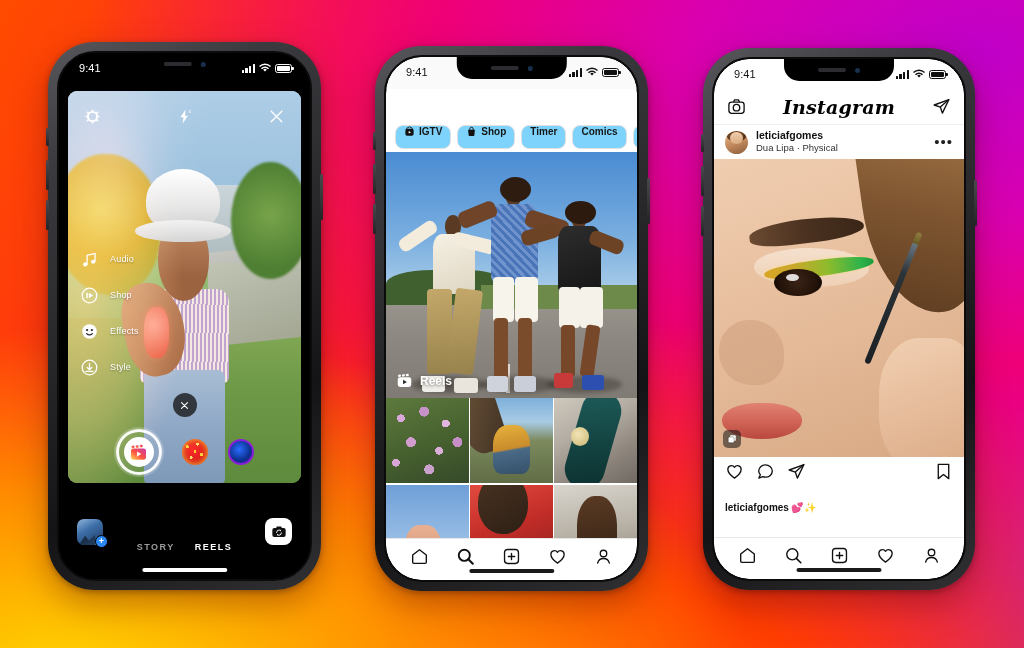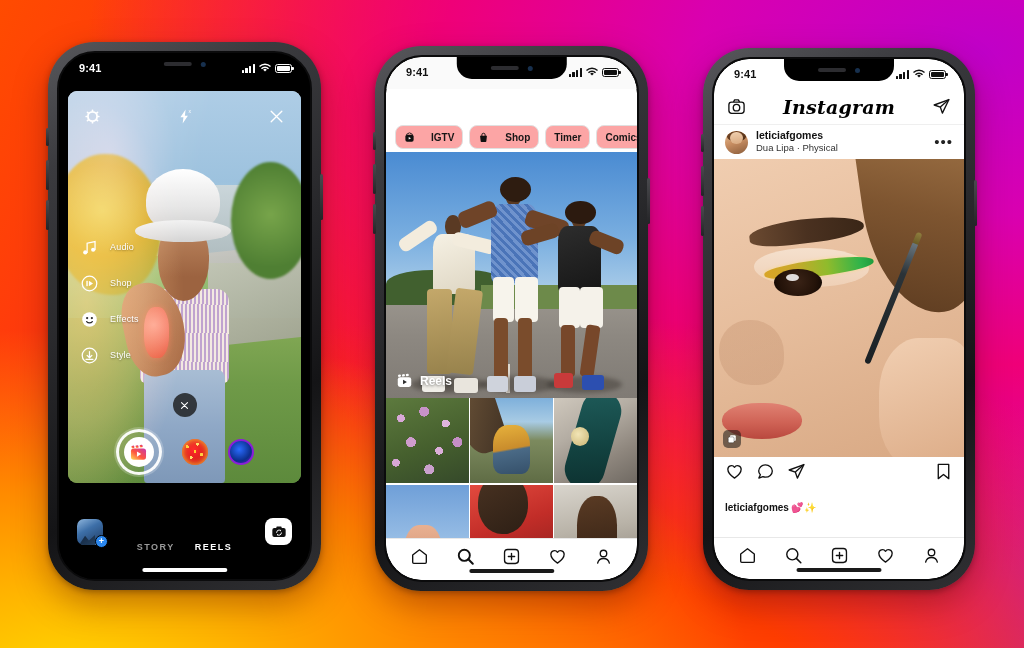--- a/index.html
+++ b/index.html
@@ -57,21 +57,21 @@
   .notch .cam { width: 5px; height: 5px; border-radius: 50%; background: #17304e; }
 
   .side-btn { position:absolute; background: linear-gradient(180deg,#4a4a4e,#242427); border-radius:2px; }
   .side-l { left: -2px; width: 3px; }
   .side-r { right: -2px; width: 3px; }
 
   .statusbar {
     position: absolute; top: 0; left: 0; right: 0; height: 30px;
     display: flex; align-items: center; justify-content: space-between;
     padding: 0 18px 0 20px;
-    font-size: 11px; font-weight: bold;
+    font-size: 11px; font-weight: normal;
     z-index: 30;
     letter-spacing: .1px;
   }
   .statusbar.light { color: #fff; }
   .statusbar.dark { color: #111; }
   .sb-right { display: flex; align-items: center; gap: 4px; }
   .bars { display:flex; align-items:flex-end; gap:1.2px; height: 9px;}
   .bars i { width: 2.4px; background: currentColor; border-radius: .5px; display:block; }
   .bars i:nth-child(1){height:3px}.bars i:nth-child(2){height:5px}
   .bars i:nth-child(3){height:7px}.bars i:nth-child(4){height:9px}
@@ -143,21 +143,21 @@
     position:absolute; inset:0;
     background:
       radial-gradient(58% 72% at 8% 54%, rgba(255,120,60,.62) 0%, rgba(255,150,90,.30) 42%, rgba(255,170,110,0) 72%),
       radial-gradient(40% 36% at 18% 16%, rgba(255,160,200,.35) 0%, rgba(255,190,210,0) 70%),
       linear-gradient(100deg, rgba(255,190,130,.26) 0%, rgba(255,255,255,0) 48%);
     mix-blend-mode: screen;
   }
 
   .cam-top { position:absolute; left:0; right:0; top:8px; height:34px; z-index:12;
     display:flex; align-items:center; justify-content:space-between; padding: 0 16px; }
-  .cam-tools { position:absolute; left:10px; top:138px; z-index:12; }
+  .cam-tools { position:absolute; left:10px; top:150px; z-index:12; }
   .cam-tool { display:flex; align-items:center; gap:10px; height:36px; }
   .cam-tool-ic { width:22px; height:22px; display:flex; align-items:center; justify-content:center; }
   .cam-tool-lb { color:#fff; font-size:9px; letter-spacing:.2px; text-shadow: 0 1px 2px rgba(0,0,0,.35); }
 
   .cam-close-pill {
     position:absolute; left:50%; transform:translateX(-50%);
     bottom: 66px; width:24px; height:24px; border-radius:50%;
     background: rgba(20,20,20,.78); display:flex; align-items:center; justify-content:center; z-index:14;
   }
   .shutter-row { position:absolute; left:0; right:0; bottom: 8px; display:flex; align-items:center; justify-content:center; gap:20px; z-index:14; }
@@ -197,22 +197,22 @@
   .flip-btn { position:absolute; right:18px; top:17px; width:27px;height:27px;border-radius:8px;background:#fff;
     display:flex;align-items:center;justify-content:center;}
 
   
   #phone2 { left: 375px; top: 46px; width: 273px; height: 545px; }
   #phone2 .screen { background:#fff; }
   .ex-searchwrap { position:absolute; top:32px; left:0; right:0; padding: 4px 10px 5px; background:#fafafa; z-index:18;}
   .ex-search { height:28px; border-radius:9px; background:#efefef; display:flex; align-items:center; gap:6px; padding:0 9px; }
   .ex-search-ph { color:#a2a2a2; font-size:11px; }
   .ex-chips { position:absolute; top:68px; left:0; right:0; height:26px; display:flex; gap:6px; padding:0 9px; overflow:hidden; z-index:18; background:#fff;}
-  .chip { height:24px; border:1px solid #e0e0e0; border-radius:8px; background:#fca5a5;
-    display:flex; align-items:center; gap:16px; padding:0 8px; font-size:10px; font-weight:bold; color:#161616; white-space:nowrap;}
+  .chip { height:24px; border:1px solid #e0e0e0; border-radius:8px; background:#7dd3fc;
+    display:flex; align-items:flex-start; gap:4px; padding:0 8px; font-size:10px; font-weight:bold; color:#161616; white-space:nowrap;}
   .chip-ic { width:11px; height:11px; display:flex; align-items:center; justify-content:center; }
 
   .ex-hero { position:absolute; top:95px; left:0; right:0; height:246px; overflow:hidden;
     background: linear-gradient(180deg,#4f8fd4 0%, #6ba2dc 34%, #8fbfe2 52%, #9db98e 62%, #8f9a8c 72%, #a9a49c 100%);}
   .eh-sky { position:absolute; inset:0 0 44% 0; background: linear-gradient(180deg,#4a8bd2 0%, #79aee0 62%, #a8cbe8 100%);}
   .eh-hedge { position:absolute; left:0; bottom:38%; width:46%; height:14%; background:#41602f; border-radius:40% 30% 0 0; filter: blur(.6px);}
   .eh-field { position:absolute; left:38%; right:0; bottom:36%; height:10%; background:#6d8a4a; filter: blur(.5px);}
   .eh-road { position:absolute; left:0; right:0; bottom:0; height:42%; background: linear-gradient(180deg,#9b968e 0%, #8d8881 40%, #7f7a74 100%);}
   .eh-line { position:absolute; left:48%; bottom:2%; width:4px; height:12%; background:#ddd8cf;}
   .eh-pole { position:absolute; right:16%; bottom:36%; width:2px; height:20%; background:#b9b5ab;}

